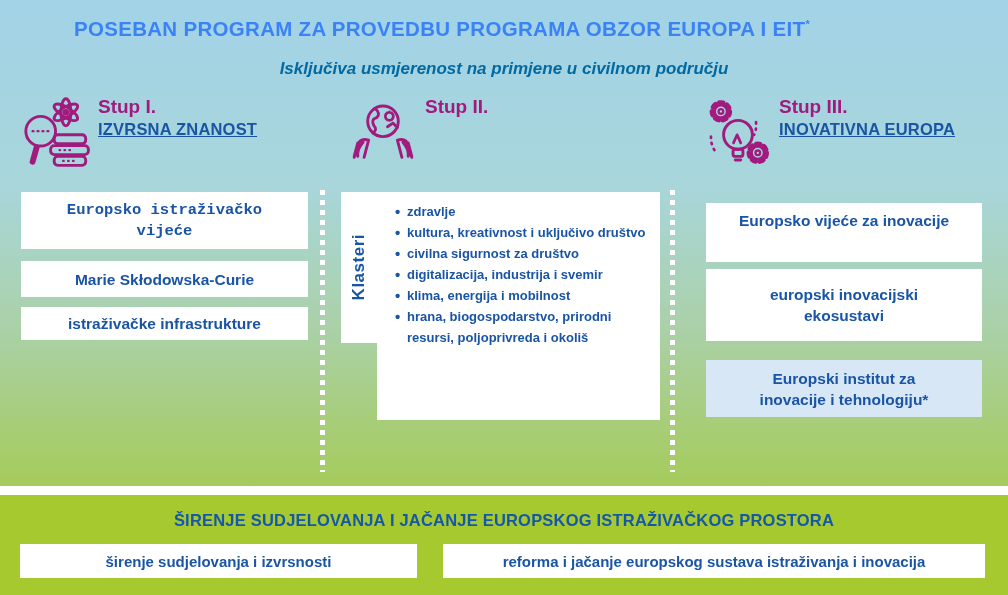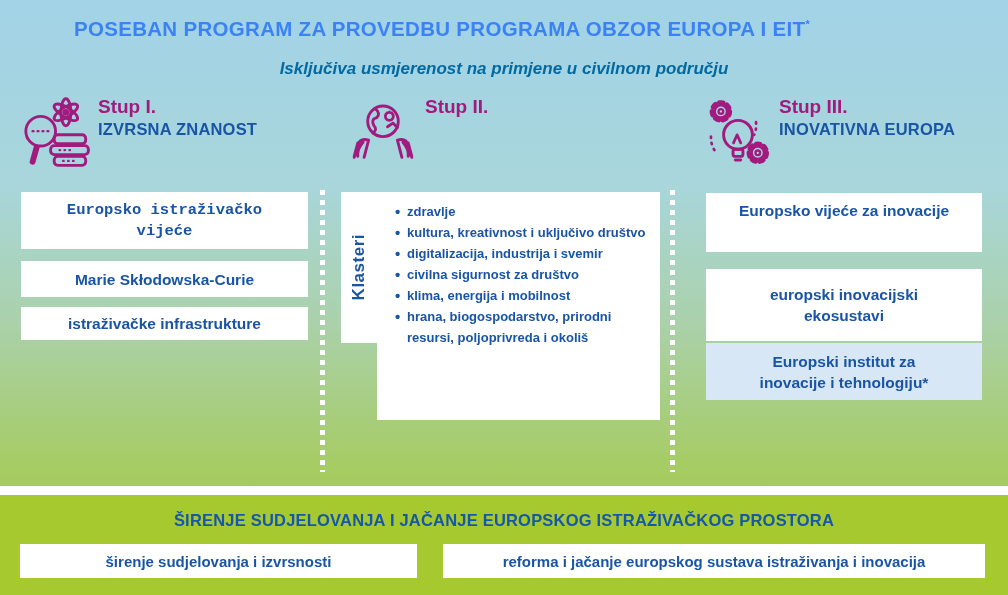--- a/index.html
+++ b/index.html
@@ -25,33 +25,33 @@
   .page-title sup{font-size:11px;}
   .page-subtitle{
     position:absolute;left:0;top:59px;width:1008px;
     text-align:center;font-size:17px;font-weight:bold;font-style:italic;
     color:#0369a1;
   }
 
   .pillar-icon{position:absolute;width:72px;height:80px;}
   .pillar-head{position:absolute;line-height:22px;}
   .stup-label{font-size:19px;font-weight:bold;color:#a21a7d;}
-  .pillar-name{font-size:16.5px;font-weight:bold;color:#1a55a5;letter-spacing:.2px;}
+  .pillar-name{font-size:16.5px;font-weight:bold;color:#1a55a5;letter-spacing:.2px;text-decoration:underline;}
 
   .box{
     position:absolute;background:#ffffff;
     display:flex;align-items:center;justify-content:center;
     text-align:center;color:#1a55a5;font-weight:bold;
     font-size:15.5px;line-height:21px;
   }
-  .align-top{align-items:flex-start;padding-top:7px;box-sizing:border-box;}
+  .align-top{align-items:flex-start;padding-top:7px;box-sizing:border-box;margin-top:10px;}
   .w220{max-width:220px;font-family:Liberation Mono, monospace;}
   .w210{max-width:210px;}
   .w200{max-width:200px;}
-  .eit{background:#d8e7f6;}
+  .eit{background:#d8e7f6;margin-top:17px;}
 
   .dots{
     position:absolute;width:5px;top:190px;height:282px;
     background-image:repeating-linear-gradient(to bottom,#ffffff 0px,#ffffff 5px,rgba(255,255,255,0) 5px,rgba(255,255,255,0) 10px);
   }
 
   .klasteri-box{
     position:absolute;left:341px;top:192px;width:36px;height:151px;background:#ffffff;
     display:flex;align-items:center;justify-content:center;
   }
@@ -155,22 +155,22 @@
     <span>istraživačke infrastrukture</span>
   </div>
 
   <div class="klasteri-box">
     <span>Klasteri</span>
   </div>
   <div class="clusters-box">
     <ul>
       <li>zdravlje</li>
       <li>kultura, kreativnost i uključivo društvo</li>
+      <li>civilna sigurnost za društvo</li>
       <li>digitalizacija, industrija i svemir</li>
-      <li>civilna sigurnost za društvo</li>
       <li>klima, energija i mobilnost</li>
       <li>hrana, biogospodarstvo, prirodni resursi, poljoprivreda i okoliš</li>
     </ul>
   </div>
 
   <div class="box align-top" style="left:706px;top:193px;width:276px;height:59px;">
     <span>Europsko vijeće za inovacije</span>
   </div>
   <div class="box" style="left:706px;top:269px;width:276px;height:72px;">
     <span class="w210">europski inovacijski ekosustavi</span>

